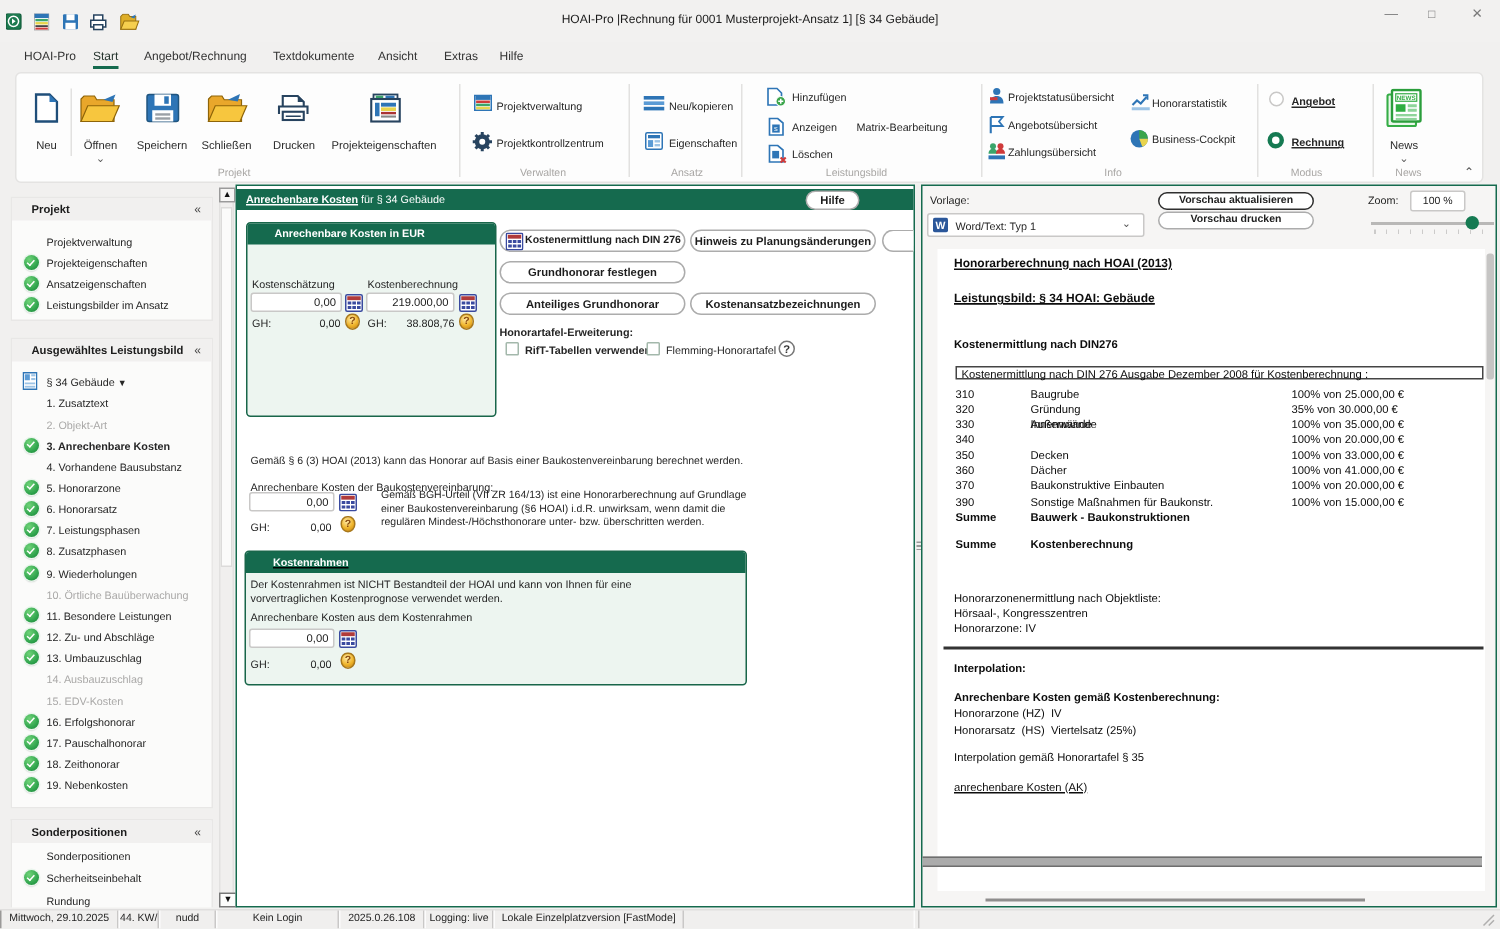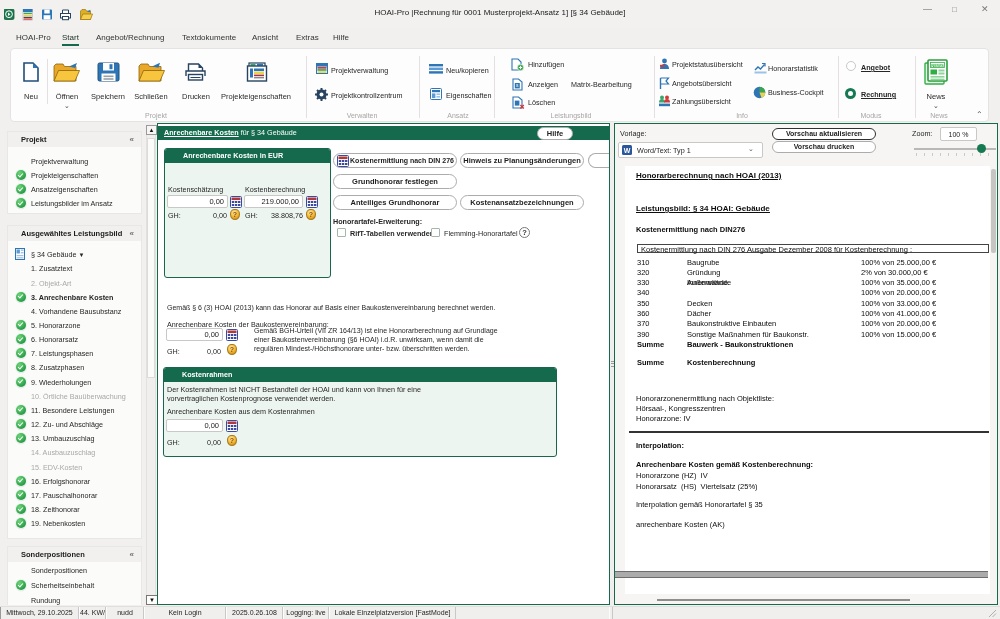--- a/index.html
+++ b/index.html
@@ -425,21 +425,21 @@
       <rect x="8" y="8" width="2.4" height="2" fill="#3a4a9f"></rect>
     </svg>
 <div class="t75" style="left:167px;top:347px;">GH:</div>
 <div class="t75" style="left:184px;top:347px;width:37px;text-align:right;">0,00</div>
 <div class="goldico" style="left:227px;top:344px;">?</div>
 <div class="t75" style="left:254px;top:327px;font-size:7px;">Gemäß BGH-Urteil (VII ZR 164/13) ist eine Honorarberechnung auf Grundlage</div>
 <div class="t75" style="left:254px;top:336px;font-size:7px;">einer Baukostenvereinbarung (§6 HOAI) i.d.R. unwirksam, wenn damit die</div>
 <div class="t75" style="left:254px;top:345px;font-size:7px;">regulären Mindest-/Höchsthonorare unter- bzw. überschritten werden.</div>
 
 
-<div class="gpanel" style="left:163px;top:367px;width:394px;height:90px;">
+<div class="gpanel" style="left:163px;top:367px;width:335px;height:90px;text-decoration:underline;">
   <div class="gphead">Kostenrahmen</div>
 </div>
 <div class="t75" style="left:167px;top:385px;">Der Kostenrahmen ist NICHT Bestandteil der HOAI und kann von Ihnen für eine</div>
 <div class="t75" style="left:167px;top:394px;">vorvertraglichen Kostenprognose verwendet werden.</div>
 <div class="t75" style="left:167px;top:407px;">Anrechenbare Kosten aus dem Kostenrahmen</div>
 <div class="ginput" style="left:166px;top:419px;width:57px;">0,00</div>
 <svg class="abs" style="left:226px;top:420px" width="12" height="12" viewBox="0 0 12 12">
       <rect x="0.5" y="0.5" width="11" height="11" rx="1" fill="#fff" stroke="#3a4a9f" stroke-width="1"></rect>
       <rect x="1.5" y="1.5" width="9" height="2.6" fill="#b03a3a"></rect>
       <rect x="1.8" y="5" width="2.4" height="2" fill="#3a4a9f"></rect>
@@ -469,30 +469,30 @@
 <div class="pillbtn" style="left:772px;top:141px;width:104px;height:12px;line-height:10.5px;border-radius:6px;font-size:7px;">Vorschau drucken</div>
 <div class="t75" style="left:912px;top:129px;">Zoom:</div>
 <div class="abs" style="left:940px;top:127px;width:37px;height:14px;background:#fff;border:1px solid #c9c8c7;border-radius:2px;font-size:7px;color:#222;text-align:center;line-height:13px;">100 %</div>
 <div class="abs" style="left:914px;top:148px;width:82px;height:1.5px;background:#b9b8b7;"></div>
 <div class="abs" style="left:977px;top:144px;width:9px;height:9px;border-radius:50%;background:#157a52;"></div>
 <div class="abs" style="left:916px;top:153px;width:80px;height:3px;background:repeating-linear-gradient(to right,#cccbca 0,#cccbca 1px,transparent 1px,transparent 8px);"></div>
 
 
 <div class="abs" style="left:625px;top:166px;width:365px;height:428px;background:#fff;"></div>
 <div class="pv pvb" style="left:636px;top:171px;font-size:8px;"><u>Honorarberechnung nach HOAI (2013)</u></div>
-<div class="pv pvb" style="left:636px;top:204px;font-size:8px;text-decoration:underline;"><u>Leistungsbild: § 34 HOAI: Gebäude</u></div>
+<div class="pv pvb" style="left:636px;top:194px;font-size:8px;text-decoration:underline;"><u>Leistungsbild: § 34 HOAI: Gebäude</u></div>
 <div class="pv pvb" style="left:636px;top:225px;">Kostenermittlung nach DIN276</div>
 <div class="abs" style="left:637px;top:243.5px;width:352px;height:9.5px;border:1px solid #444;"></div>
 <div class="pv" style="left:641px;top:244.5px;">Kostenermittlung nach DIN 276 Ausgabe Dezember 2008 für Kostenberechnung :</div>
 <div class="pv" style="left:637px;top:257.5px;">310</div>
 <div class="pv" style="left:687px;top:257.5px;">Baugrube</div>
 <div class="pv" style="left:861px;top:257.5px;">100% von 25.000,00 €</div>
 <div class="pv" style="left:637px;top:267.8px;">320</div>
 <div class="pv" style="left:687px;top:267.8px;">Gründung</div>
-<div class="pv" style="left:861px;top:267.8px;">2% von 30.000,00 €</div>
+<div class="pv" style="left:861px;top:267.8px;">35% von 30.000,00 €</div>
 <div class="pv" style="left:637px;top:278.1px;">330</div>
 <div class="pv" style="left:687px;top:278.1px;">Außenwände</div>
 <div class="pv" style="left:861px;top:278.1px;">100% von 35.000,00 €</div>
 <div class="pv" style="left:637px;top:288.4px;">340</div>
 <div class="pv" style="left:687px;top:278px;text-align:center;">Innenwände</div>
 <div class="pv" style="left:861px;top:288.4px;">100% von 20.000,00 €</div>
 <div class="pv" style="left:637px;top:298.7px;">350</div>
 <div class="pv" style="left:687px;top:298.7px;">Decken</div>
 <div class="pv" style="left:861px;top:298.7px;">100% von 33.000,00 €</div>
 <div class="pv" style="left:637px;top:309.0px;">360</div>
@@ -510,21 +510,21 @@
 <div class="pv pvb" style="left:687px;top:358.3px;">Kostenberechnung</div>
 <div class="pv" style="left:636px;top:394px;">Honorarzonenermittlung nach Objektliste:</div>
 <div class="pv" style="left:636px;top:404px;">Hörsaal-, Kongresszentren</div>
 <div class="pv" style="left:636px;top:413.5px;">Honorarzone: IV</div>
 <div class="abs" style="left:629px;top:430.5px;width:360px;height:2px;background:#333;"></div>
 <div class="pv pvb" style="left:636px;top:440.5px;">Interpolation:</div>
 <div class="pv pvb" style="left:636px;top:460px;">Anrechenbare Kosten gemäß Kostenberechnung:</div>
 <div class="pv" style="left:636px;top:471px;">Honorarzone (HZ)&nbsp;&nbsp;IV</div>
 <div class="pv" style="left:636px;top:482px;">Honorarsatz&nbsp;&nbsp;(HS)&nbsp;&nbsp;Viertelsatz (25%)</div>
 <div class="pv" style="left:636px;top:500px;">Interpolation gemäß Honorartafel § 35</div>
-<div class="pv" style="left:636px;top:519.5px;">anrechenbare Kosten (AK)</div>
+<div class="pv" style="left:636px;top:519.5px;text-decoration:underline;">anrechenbare Kosten (AK)</div>
 <div class="abs" style="left:615px;top:571px;width:373px;height:7px;background:#ababab;border-top:1.6px solid #6e6e6e;border-bottom:1.6px solid #6e6e6e;"></div>
 <div class="abs" style="left:657px;top:598.5px;width:253px;height:2.5px;background:#8f8e8d;"></div>
 <div class="abs" style="left:991px;top:169px;width:5px;height:84px;background:#c6c5c4;border-radius:2px;"></div>
 
 
 <div id="statusbar"></div>
 <div class="seg" style="left:0px;width:79px;border-left:1px solid #9a9998;">Mittwoch, 29.10.2025</div>
 <div class="seg" style="left:79px;width:27px;">44. KW/</div>
 <div class="seg" style="left:106px;width:38px;">nudd</div>
 <div class="seg" style="left:144px;width:82px;">Kein Login</div>

